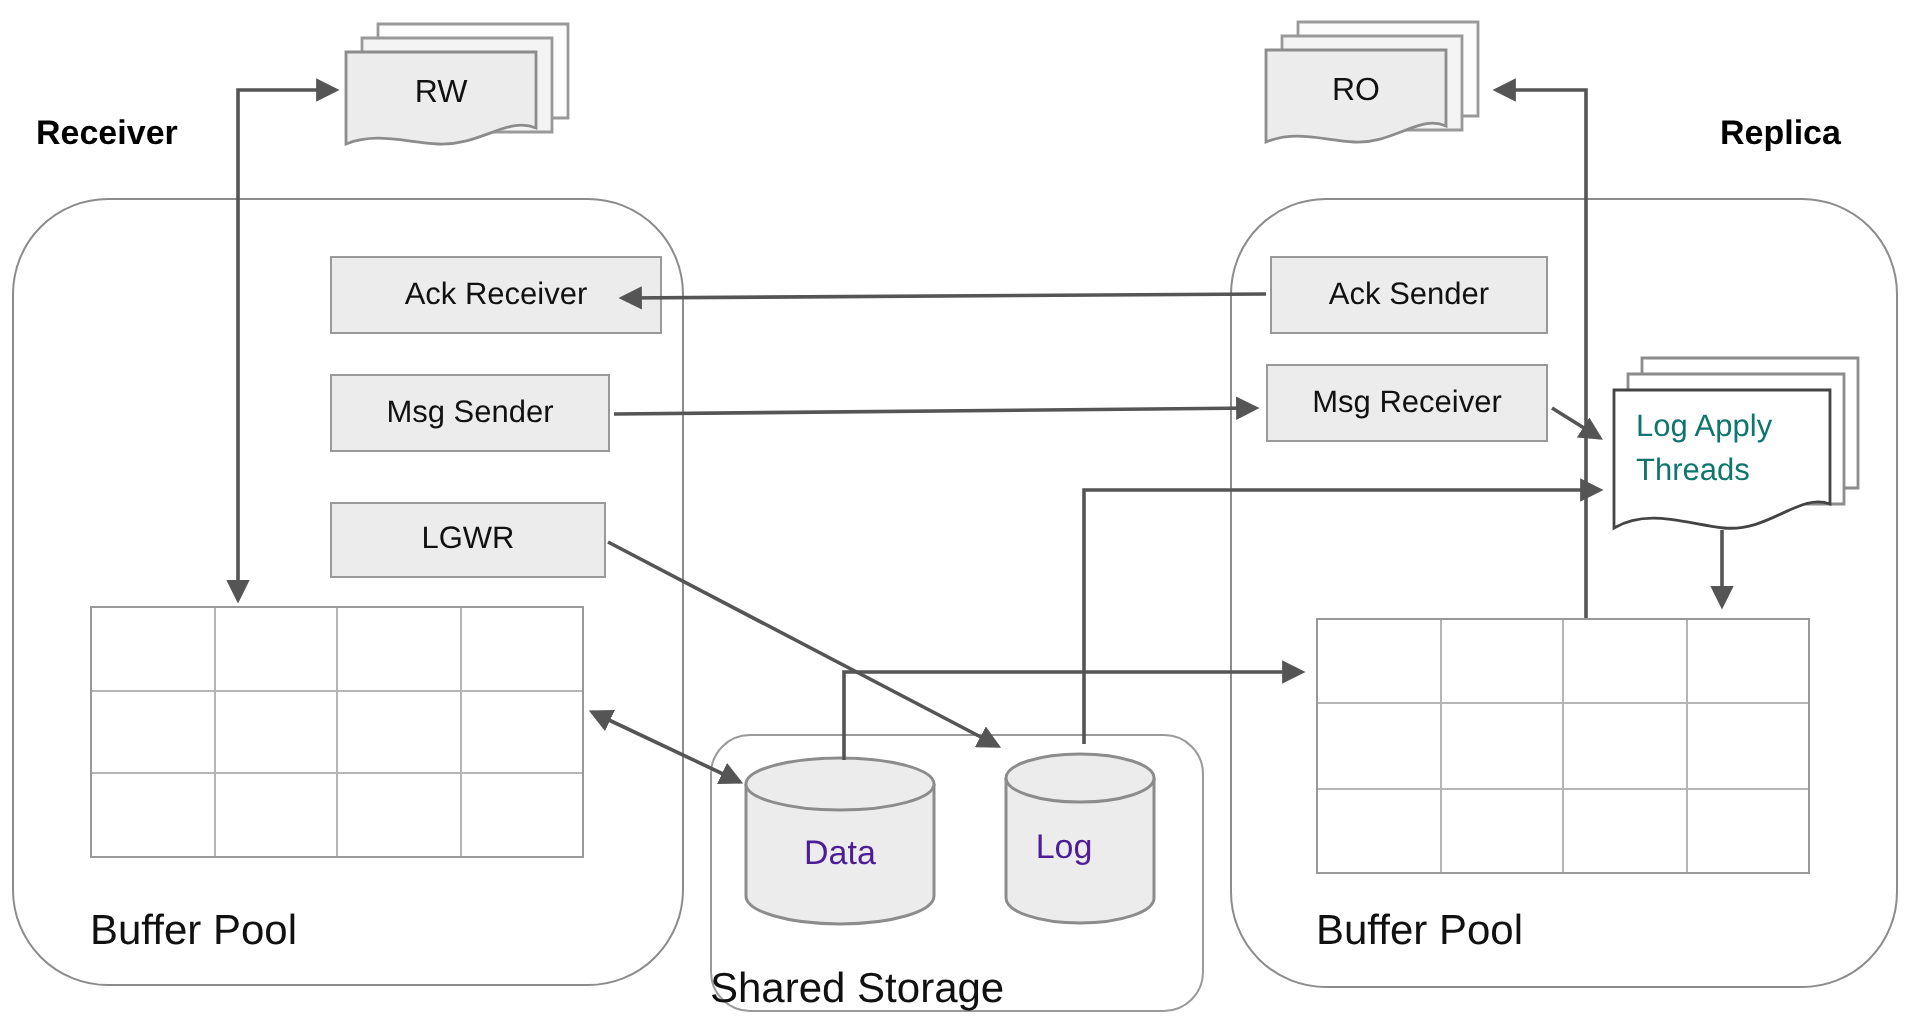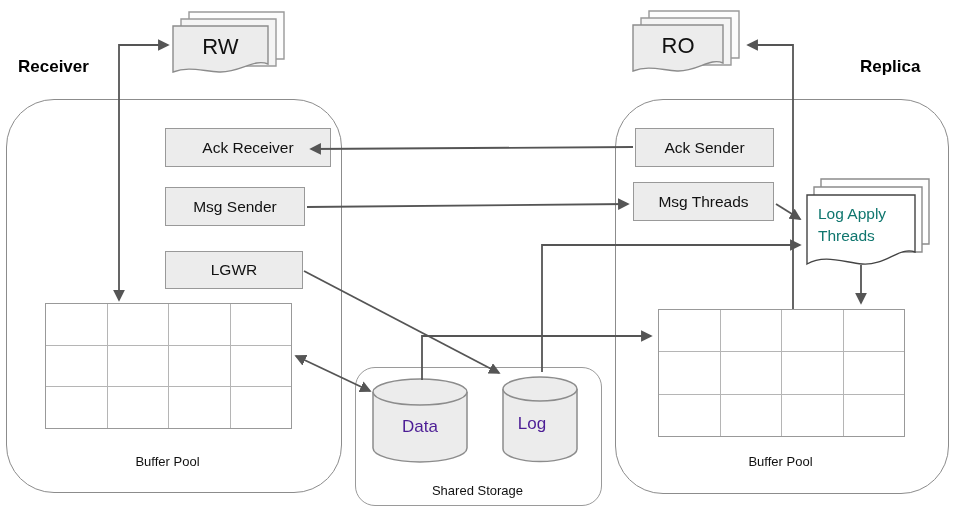--- a/index.html
+++ b/index.html
@@ -20,25 +20,25 @@
     position:absolute;background:#ececec;border:1.5px solid #999;
     display:flex;align-items:center;justify-content:center;
     font-size:15.5px;color:#111;box-sizing:border-box;
   }
   .grid{
     position:absolute;display:grid;gap:1px;background:#b5b5b5;border:1px solid #999;
     grid-template-columns:repeat(4,1fr);grid-template-rows:repeat(3,1fr);
   }
   .cell{background:#ffffff;}
   .caption{
-    position:absolute;font-size:13px;color:#111;text-align:center;
+    position:absolute;font-size:21px;color:#111;
   }
   .doclabel{
     position:absolute;display:flex;align-items:center;justify-content:center;
-    font-size:22px;color:#111;z-index:3;
+    font-size:16px;color:#111;z-index:3;
   }
   .cyllabel{
     position:absolute;font-size:17px;color:#4c1d95;text-align:center;z-index:3;
   }
   #lat-label{
     position:absolute;font-size:15.5px;line-height:1.4;text-align:left;z-index:3;color:#0f766e;
   }
   svg#wires{position:absolute;left:0;top:0;z-index:2;pointer-events:none;}
 </style>
 </head>
@@ -51,21 +51,21 @@
   <div class="storagebox" style="left:355px;top:367px;width:245px;height:137px;"></div>
 
   <div class="nodelabel" style="left:18px;top:57px;">Receiver</div>
   <div class="nodelabel" style="left:860px;top:57px;">Replica</div>
 
   <div class="pbox" style="left:165px;top:128px;width:166px;height:39px;">Ack Receiver</div>
   <div class="pbox" style="left:165px;top:187px;width:140px;height:39px;">Msg Sender</div>
   <div class="pbox" style="left:165px;top:251px;width:138px;height:38px;">LGWR</div>
 
   <div class="pbox" style="left:635px;top:128px;width:139px;height:39px;">Ack Sender</div>
-  <div class="pbox" style="left:633px;top:182px;width:141px;height:39px;">Msg Threads</div>
+  <div class="pbox" style="left:633px;top:182px;width:141px;height:39px;">Msg Receiver</div>
 
   <div class="grid" style="left:45px;top:303px;width:245px;height:124px;">
       <div class="cell"></div>
       <div class="cell"></div>
       <div class="cell"></div>
       <div class="cell"></div>
       <div class="cell"></div>
       <div class="cell"></div>
       <div class="cell"></div>
       <div class="cell"></div>

